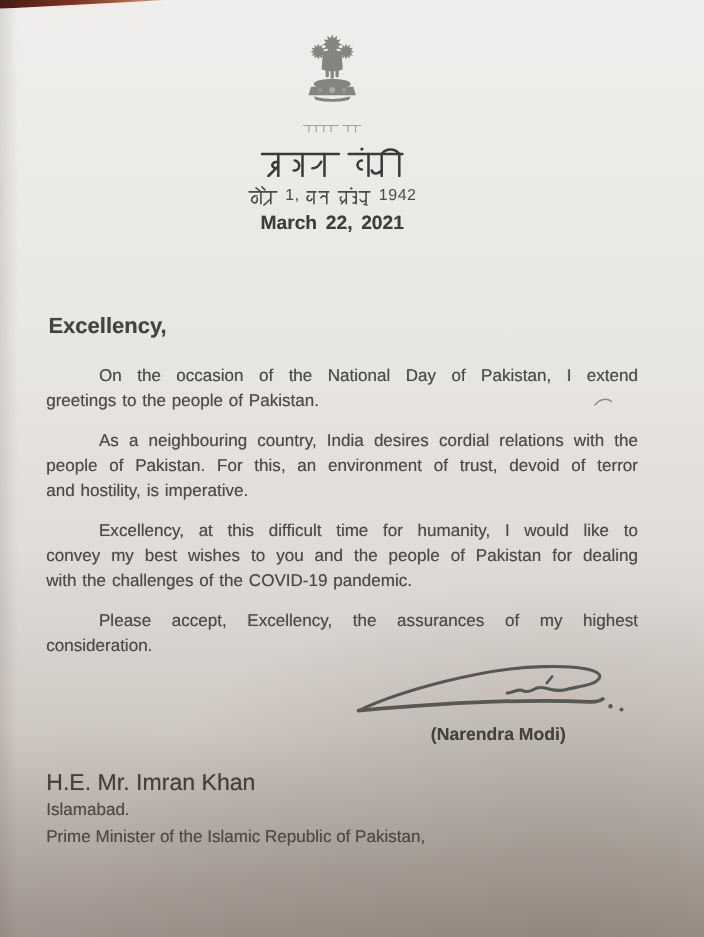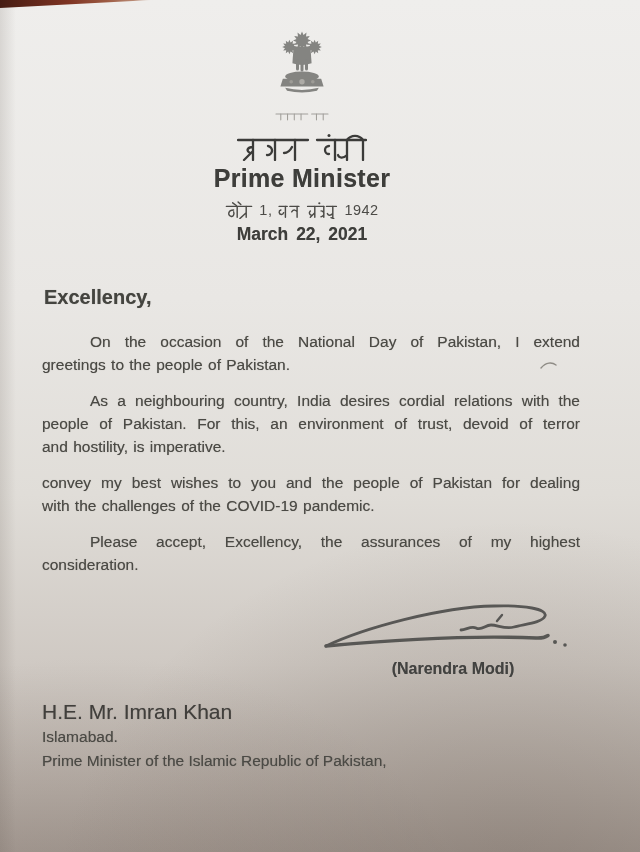--- a/index.html
+++ b/index.html
@@ -92,21 +92,20 @@
         <path d="M16,2 V22 M16,9 C10,9 9,13 13,15 M16,13 L7,22"></path>
         <path d="M31,8 a4.5,4.5 0 1 1 -1,9 M38,2 V22"></path>
         <path d="M47,15 Q52,15 55,9 M58,2 V22"></path>
         <path d="M92,8 a4,4 0 1 0 0,8 M98,2 V22"></path>
         <path d="M110,2 V22 M110,17 C106,21 102,20 101,17"></path>
         <path d="M110,2 C114,-3.5 122,-3.5 126,2 M126,2 V22"></path>
       </g>
       <circle cx="92" cy="-2.5" r="1.5" fill="#3b3b39"></circle>
     </svg>
 
-    <div class="title-en">Prime Minister</div>
 
     <div class="date-hi" aria-label="चैत्र 1, शक संवत् 1942">
       <svg width="28" height="18" viewBox="0 -5 30 20">
         <g stroke="#4c4b47" stroke-width="1.6" fill="none" stroke-linecap="round">
           <path d="M1,1 H29"></path>
           <path d="M8,-3 L12,0 M14,-4 L17,-1"></path>
           <path d="M9,5 C3,5 2,11 6,12 C9,13 10,9 9,7 M13,1 V13"></path>
           <path d="M23,1 V13 M23,8 L16,14.5"></path>
         </g>
       </svg>
@@ -141,20 +140,21 @@
       <div>greetings to the people of Pakistan.</div>
     </div>
 
     <div class="para">
       <div class="jline ind">As a neighbouring country, India desires cordial relations with the</div>
       <div class="jline">people of Pakistan. For this, an environment of trust, devoid of terror</div>
       <div>and hostility, is imperative.</div>
     </div>
 
     <div class="para">
+      <div class="jline ind">Excellency, at this difficult time for humanity, I would like to</div>
       <div class="jline">convey my best wishes to you and the people of Pakistan for dealing</div>
       <div>with the challenges of the COVID-19 pandemic.</div>
     </div>
 
     <div class="para">
       <div class="jline ind">Please accept, Excellency, the assurances of my highest</div>
       <div>consideration.</div>
     </div>
   </div>
 

